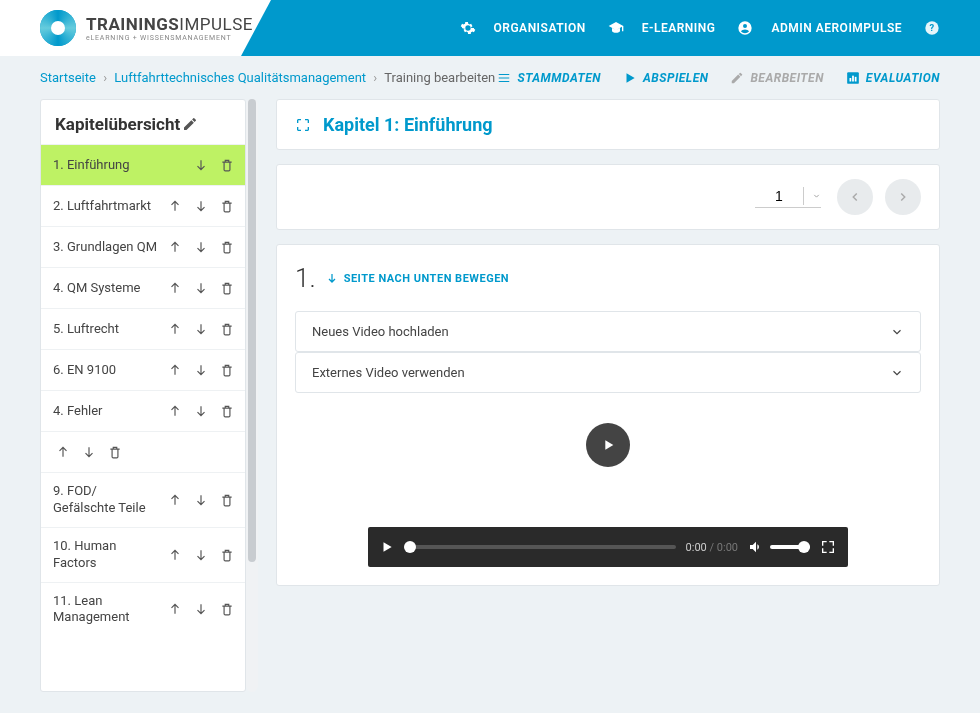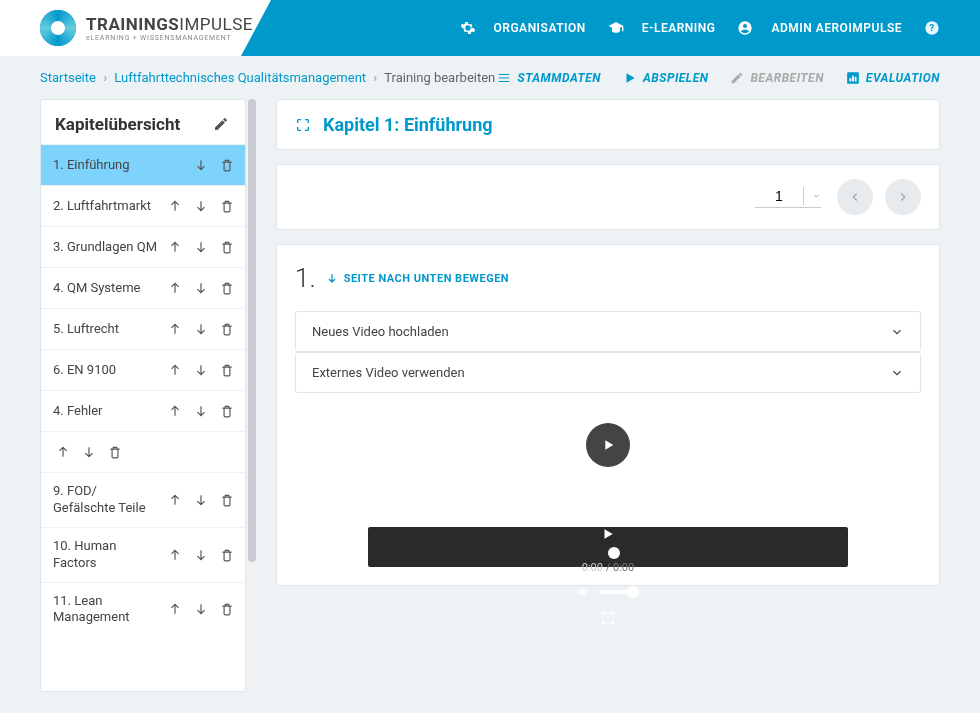--- a/index.html
+++ b/index.html
@@ -30,25 +30,25 @@
 .toolbar-actions { display: flex; gap: 22px; align-items: center; font-style: italic; }
 .action-link { display: flex; align-items: center; gap: 6px; font-size: 12px; font-weight: 700; letter-spacing: 0.5px; cursor: pointer; }
 .action-link.blue { color: #0099cc; }
 .action-link.gray { color: #aaa; }
 .action-icon { width: 14px; height: 14px; }
 
 
 .main { display: flex; padding: 0 40px; gap: 18px; height: calc(100% - 120px); }
 .sidebar-wrap { display: flex; width: 218px; flex-shrink: 0; }
 .sidebar { background: #fff; border: 1px solid #e0e5e9; border-radius: 3px; width: 206px; display: flex; flex-direction: column; }
-.sidebar-header { display: flex; align-items: center; justify-content: space-between; padding: 14px 14px 10px; }
+.sidebar-header { display: flex; align-items: center; padding: 14px 14px 10px; }
 .sidebar-title { font-size: 17px; font-weight: 700; color: #333; }
 .sidebar-body { flex: 1; overflow: hidden; }
 .chapter-row { display: flex; align-items: center; padding: 10px 8px 10px 12px; border-top: 1px solid #eef1f3; font-size: 13px; color: #444; }
-.chapter-row.active { background: #7dd3fc; }
+.chapter-row.active { background: #bef264; }
 .chapter-label { flex: 1; padding-right: 4px; line-height: 1.3; }
 .chapter-actions { display: flex; gap: 6px; align-items: center; }
 .chapter-btn { width: 20px; height: 20px; display: flex; align-items: center; justify-content: center; color: #555; cursor: pointer; }
 .chapter-btn.placeholder { visibility: hidden; }
 .scroll-track { width: 12px; background: #f0f2f4; border-radius: 6px; position: relative; }
 .scroll-thumb { position: absolute; top: 0; left: 2px; width: 8px; height: 78%; background: #c8ccd0; border-radius: 4px; }
 
 
 .content { flex: 1; display: flex; flex-direction: column; gap: 14px; overflow: hidden; }
 .panel { background: #fff; border: 1px solid #e0e5e9; border-radius: 3px; }
@@ -64,21 +64,21 @@
 
 .page-section { padding: 18px; }
 .page-section-header { display: flex; align-items: center; gap: 10px; margin-bottom: 18px; }
 .page-number { font-size: 26px; font-weight: 300; color: #333; }
 .move-link { display: flex; align-items: center; gap: 6px; font-size: 11px; font-weight: 700; letter-spacing: 0.5px; color: #0099cc; cursor: pointer; }
 
 .accordion-item { border: 1px solid #e0e5e9; border-radius: 3px; padding: 12px 16px; display: flex; align-items: center; justify-content: space-between; margin-bottom: 0; font-size: 13px; color: #444; cursor: pointer; }
 
 .video-area { margin-top: 30px; position: relative; display: flex; flex-direction: column; align-items: center; justify-content: center; }
 .play-circle { width: 44px; height: 44px; border-radius: 50%; background: #444; display: flex; align-items: center; justify-content: center; margin-bottom: 60px; cursor: pointer; }
-.video-controls { width: 480px; height: 40px; background: #2a2a2a; display: flex; align-items: center; padding: 0 12px; gap: 10px; border-radius: 2px; flex-direction: column; }
+.video-controls { width: 480px; height: 40px; background: #2a2a2a; display: flex; align-items: center; padding: 0 12px; gap: 10px; border-radius: 2px; }
 .vc-play { color: #fff; cursor: pointer; }
 .vc-progress { flex: 1; height: 4px; background: #555; position: relative; border-radius: 2px; }
 .vc-progress-dot { position: absolute; left: 0; top: -4px; width: 12px; height: 12px; border-radius: 50%; background: #fff; }
 .vc-time { font-size: 11px; color: #ccc; }
 .vc-time .total { color: #777; }
 .vc-volume { display: flex; align-items: center; gap: 6px; }
 .vc-vol-bar { width: 40px; height: 4px; background: #fff; border-radius: 2px; position: relative; }
 .vc-vol-dot { position: absolute; right: 0; top: -4px; width: 12px; height: 12px; border-radius: 50%; background: #fff; }
 .vc-icon { color: #fff; cursor: pointer; }
 

